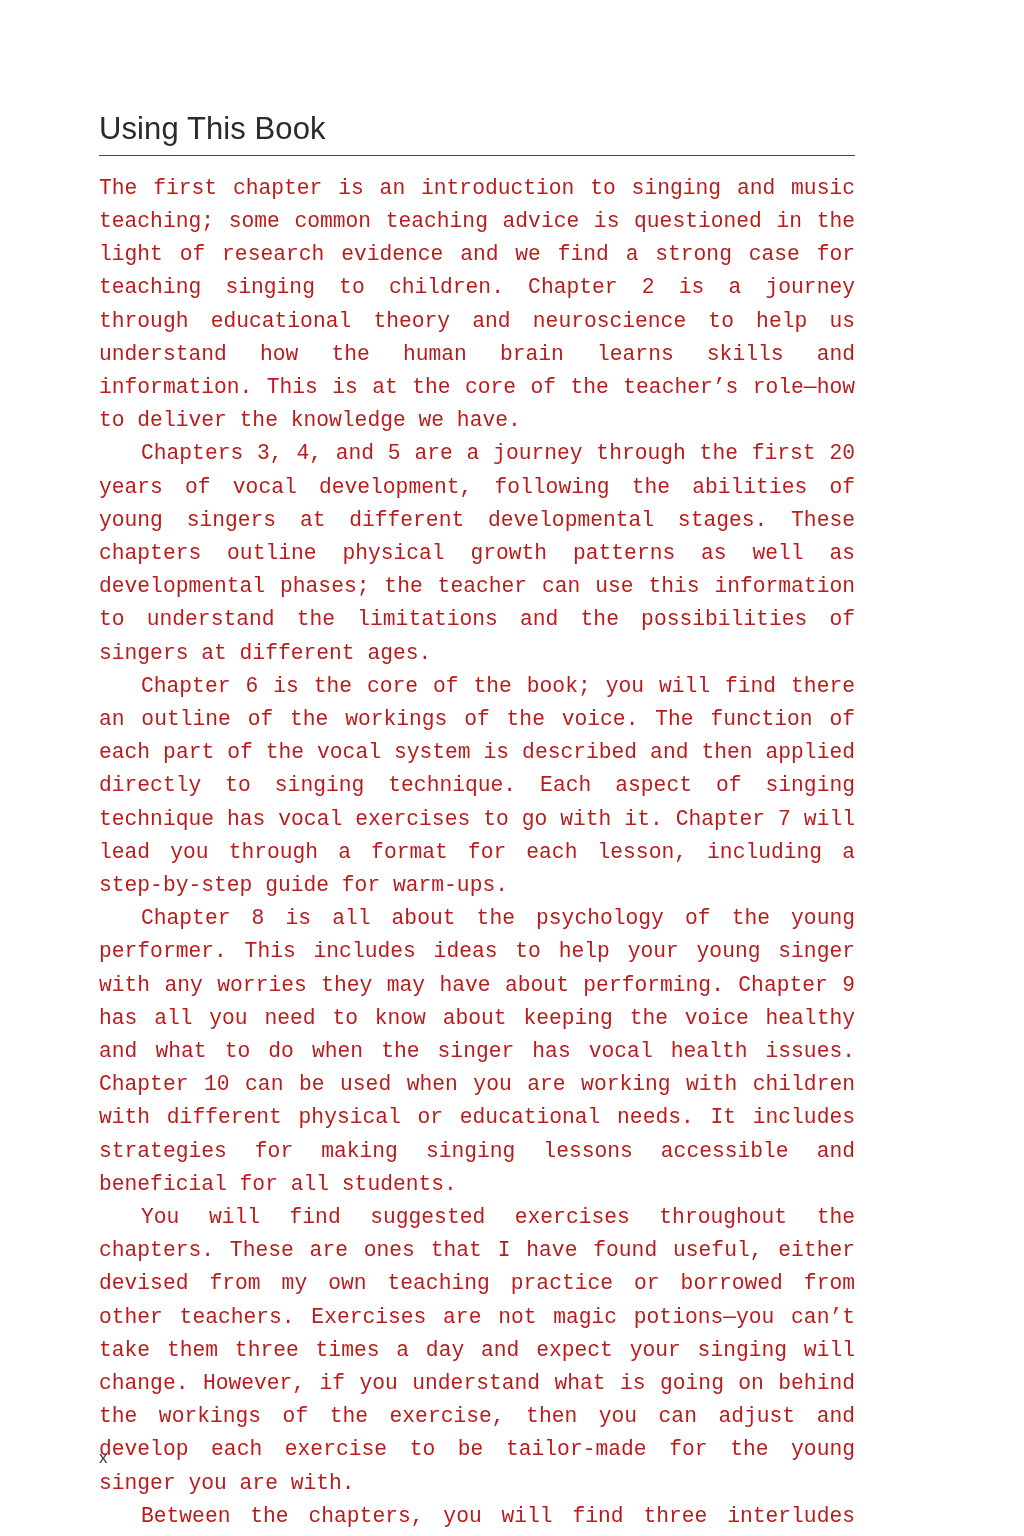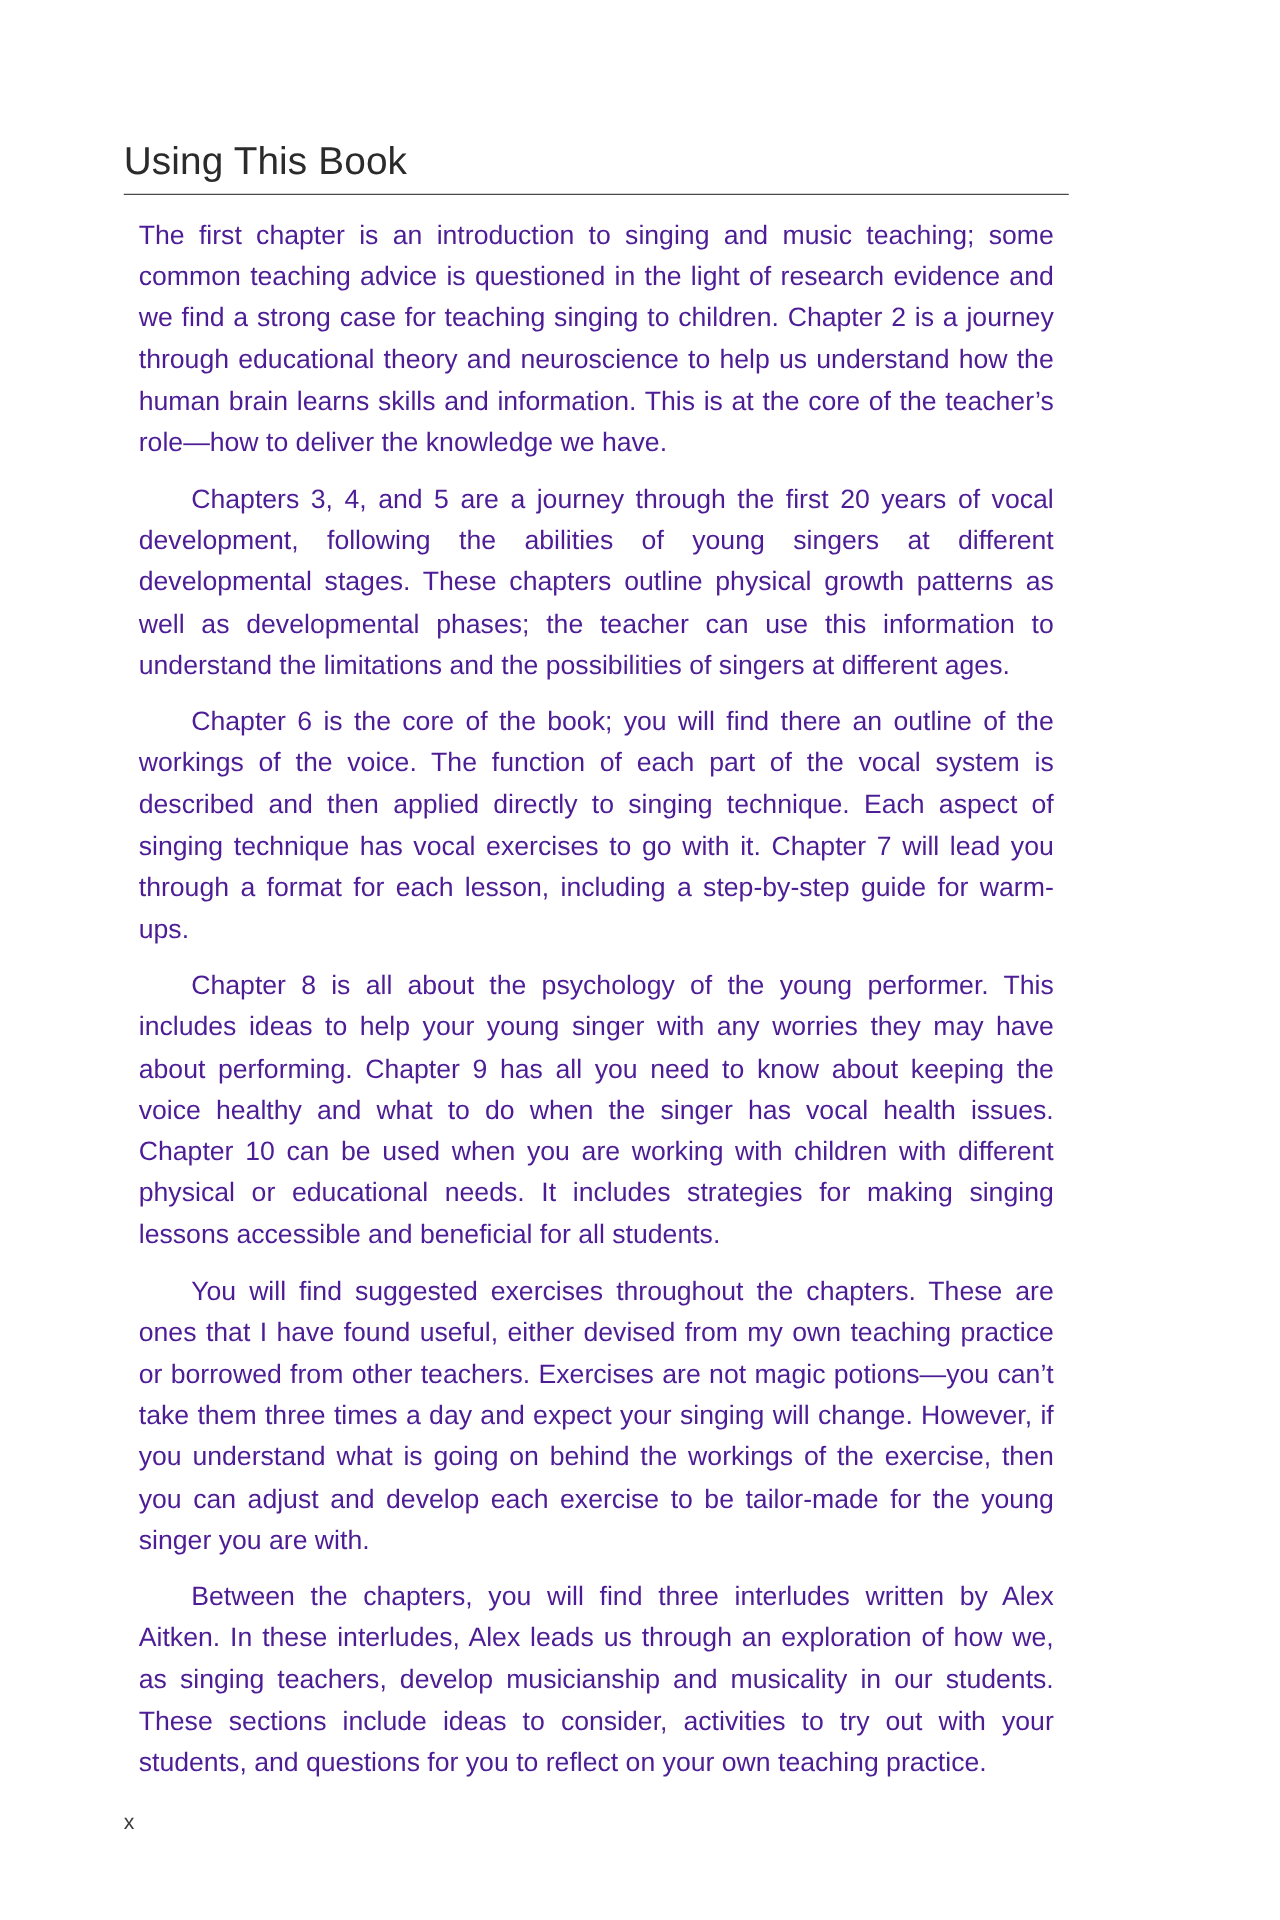--- a/index.html
+++ b/index.html
@@ -32,27 +32,27 @@
     margin: 0;
     padding: 0 0 8px 0;
   }
   .title-rule {
     width: 100%;
     height: 1px;
     background: #4a4a4a;
     margin: 0 0 16px 0;
   }
   .body-text {
-    font-family: Liberation Sans, sans-serif;
+    font-family: Liberation Mono, monospace;
     font-size: 21.3px;
     line-height: 33.2px;
-    color: #4c1d95;
+    color: #b91c1c;
     text-align: justify;
     text-justify: inter-word;
-    margin: 12px;
+    margin: 0;
     padding: 0;
     hyphens: none;
     -webkit-hyphens: none;
   }
   .body-text + .body-text {
     text-indent: 42px;
   }
   .folio {
     position: absolute;
     left: 99px;

